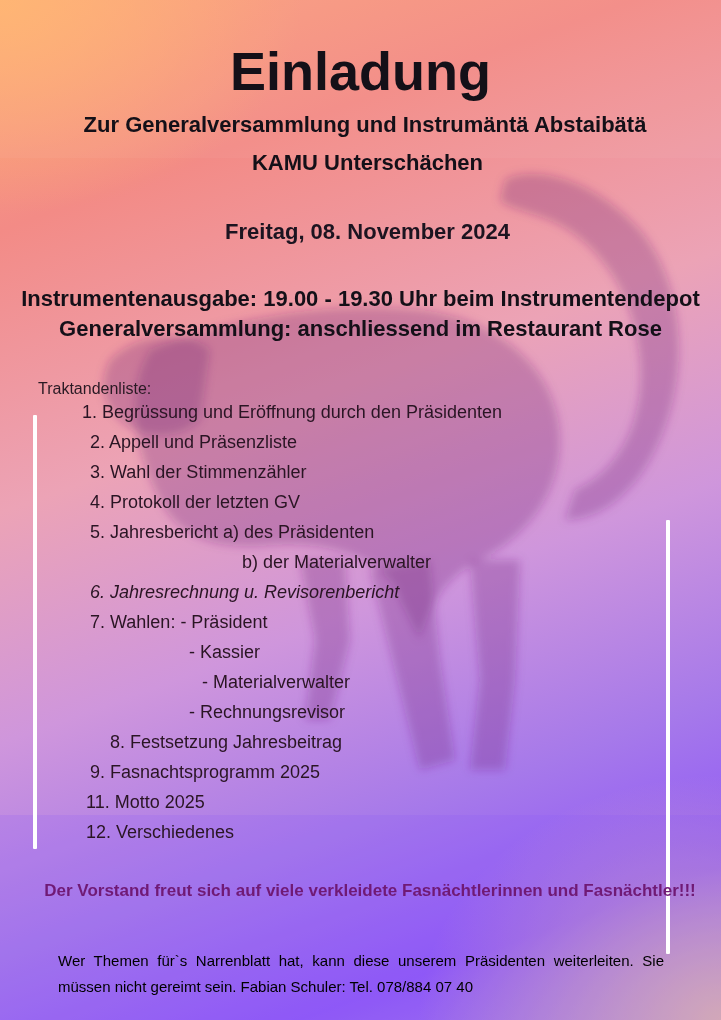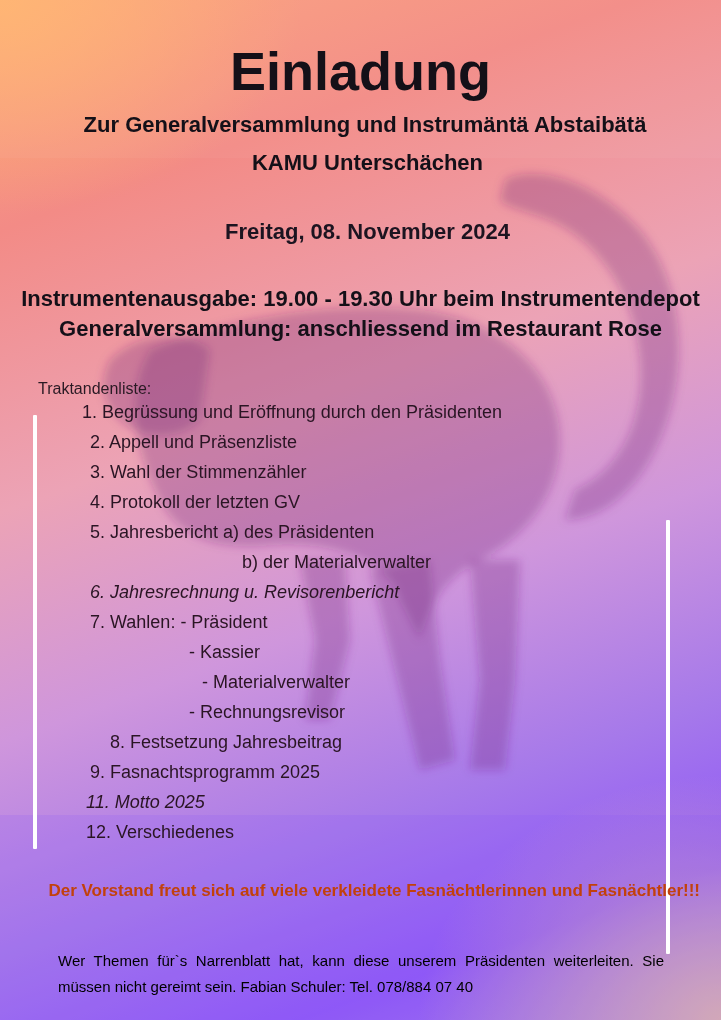--- a/index.html
+++ b/index.html
@@ -53,21 +53,21 @@
       text-align: center; font-size: 22px; font-weight: bold; line-height: 30px;
     }
     .list-label {
       position: absolute; left: 38px; top: 372px; font-size: 16px; color: #2a1a24; margin-top: 8px;
     }
     .agenda { position: absolute; left: 0; top: 397px; width: 721px; font-size: 18px; color: #2a1524; }
     .agenda .row { position: absolute; white-space: nowrap; height: 30px; line-height: 30px; }
 
     .closing {
       position: absolute; left: 40px; width: 660px; top: 876px;
-      text-align: right; font-size: 17px; font-weight: bold; line-height: 29px; color: #c2410c;
+      text-align: center; font-size: 17px; font-weight: bold; line-height: 29px; color: #701a75;
     }
     .note {
       position: absolute; left: 58px; width: 606px; top: 948px;
       font-size: 15px; line-height: 26px; color: #000000; text-align: justify;
       text-align-last: left;
     }
   </style>
 </head>
 <body>
 
@@ -118,18 +118,18 @@
   <div class="row" style="left:90px; top:90px;">4. Protokoll der letzten GV</div>
   <div class="row" style="left:90px; top:120px;">5. Jahresbericht a) des Präsidenten</div>
   <div class="row" style="left:242px; top:150px;">b) der Materialverwalter</div>
   <div class="row" style="left:90px; top:180px;font-style:italic;">6. Jahresrechnung u. Revisorenbericht</div>
   <div class="row" style="left:90px; top:210px;">7. Wahlen: - Präsident</div>
   <div class="row" style="left:189px; top:240px;">- Kassier</div>
   <div class="row" style="left:202px; top:270px;">- Materialverwalter</div>
   <div class="row" style="left:189px; top:300px;">- Rechnungsrevisor</div>
   <div class="row" style="left:90px; top:330px;margin-left:20px;">8. Festsetzung Jahresbeitrag</div>
   <div class="row" style="left:90px; top:360px;">9. Fasnachtsprogramm 2025</div>
-  <div class="row" style="left:86px; top:390px;font-style:italic;">11. Motto 2025</div>
+  <div class="row" style="left:86px; top:390px;">11. Motto 2025</div>
   <div class="row" style="left:86px; top:420px;">12. Verschiedenes</div>
 </div>
 
 <div class="closing">Der Vorstand freut sich auf viele verkleidete Fasnächtlerinnen und Fasnächtler!!!</div>
 <div class="note">Wer Themen für`s Narrenblatt hat, kann diese unserem Präsidenten weiterleiten. Sie müssen nicht gereimt sein. Fabian Schuler: Tel. 078/884 07 40</div>
 
 </body></html>

